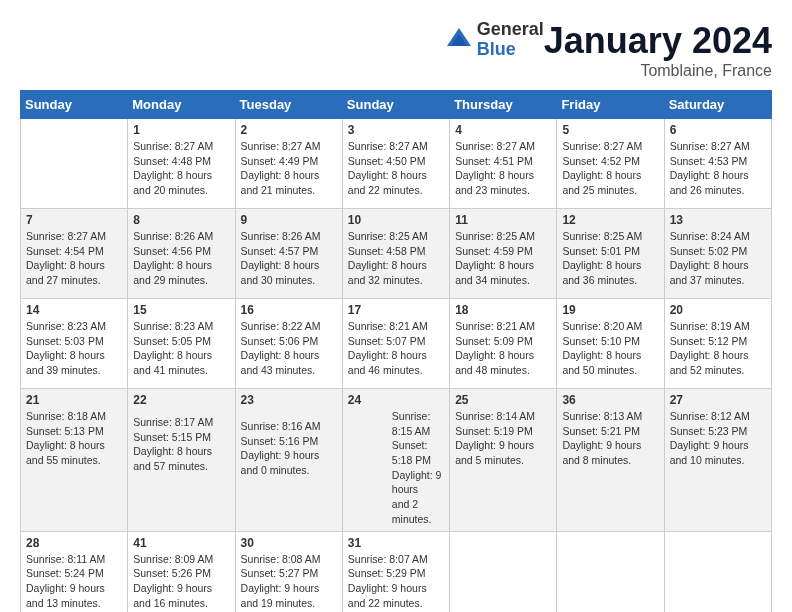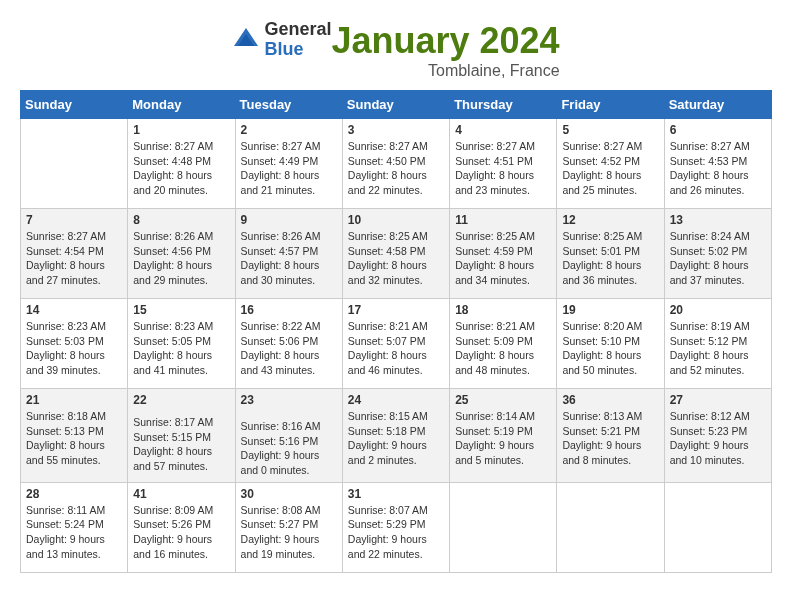--- a/index.html
+++ b/index.html
@@ -5,21 +5,21 @@
     * { box-sizing: border-box; margin: 0; padding: 0; }
     body {
       font-family: Arial, sans-serif;
       background: #fff;
       width: 792px;
       min-height: 612px;
       padding: 20px;
     }
     .header {
       display: flex;
-      justify-content: center;
+      justify-content: flex-end;
       align-items: flex-start;
       margin-bottom: 10px;
     }
     .logo {
       display: flex;
       align-items: center;
       gap: 4px;
     }
     .logo-text {
       display: flex;
@@ -39,21 +39,21 @@
     .logo-icon {
       width: 28px;
       height: 28px;
     }
     .title-block {
       text-align: right;
     }
     .month-title {
       font-size: 36px;
       font-weight: bold;
-      color: #4d7c0f;
+      color: #0f172a;
     }
     .location {
       font-size: 16px;
       color: #555;
     }
     table {
       width: 100%;
       border-collapse: collapse;
       table-layout: fixed;
     }
@@ -288,21 +288,21 @@
         </td>
         <td>
           <span class="day-number">23</span>
           <div class="day-info" style="white-space: pre-line; margin-top: 12px;">Sunrise: 8:16 AM
 Sunset: 5:16 PM
 Daylight: 9 hours
 and 0 minutes.</div>
         </td>
         <td>
           <span class="day-number">24</span>
-          <div class="day-info" style="white-space: pre-line;">Sunrise: 8:15 AM
+          <div class="day-info" style="white-space: pre-line; margin-left: 44px;">Sunrise: 8:15 AM
 Sunset: 5:18 PM
 Daylight: 9 hours
 and 2 minutes.</div>
         </td>
         <td>
           <span class="day-number">25</span>
           <div class="day-info" style="white-space: pre-line;">Sunrise: 8:14 AM
 Sunset: 5:19 PM
 Daylight: 9 hours
 and 5 minutes.</div>

